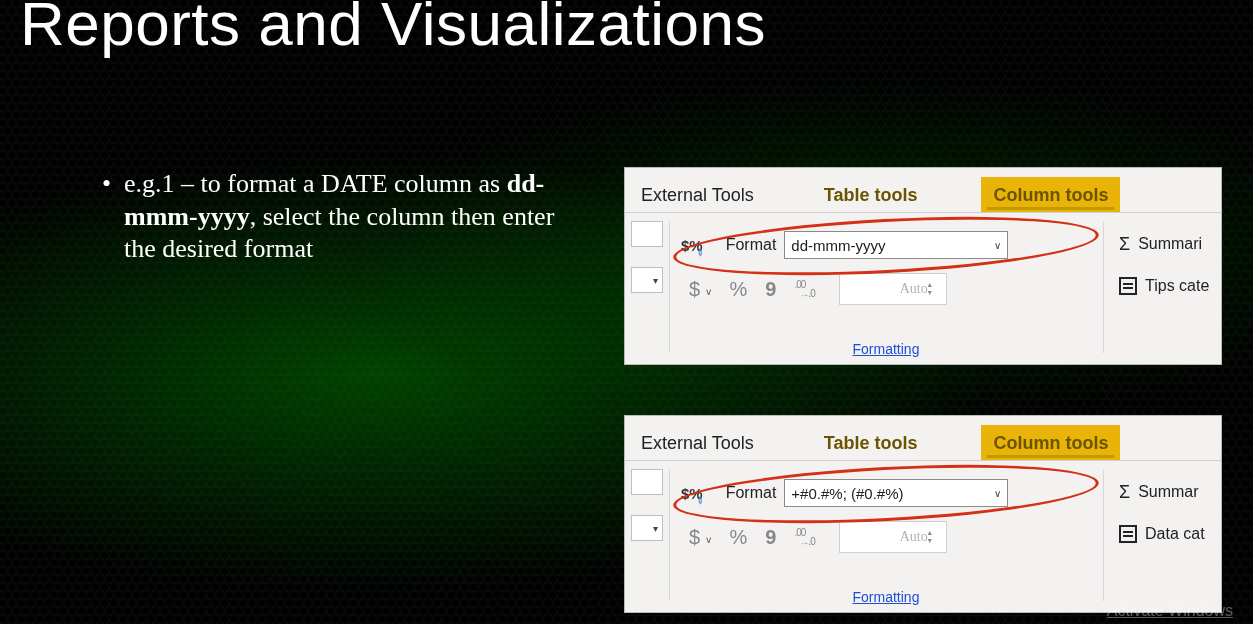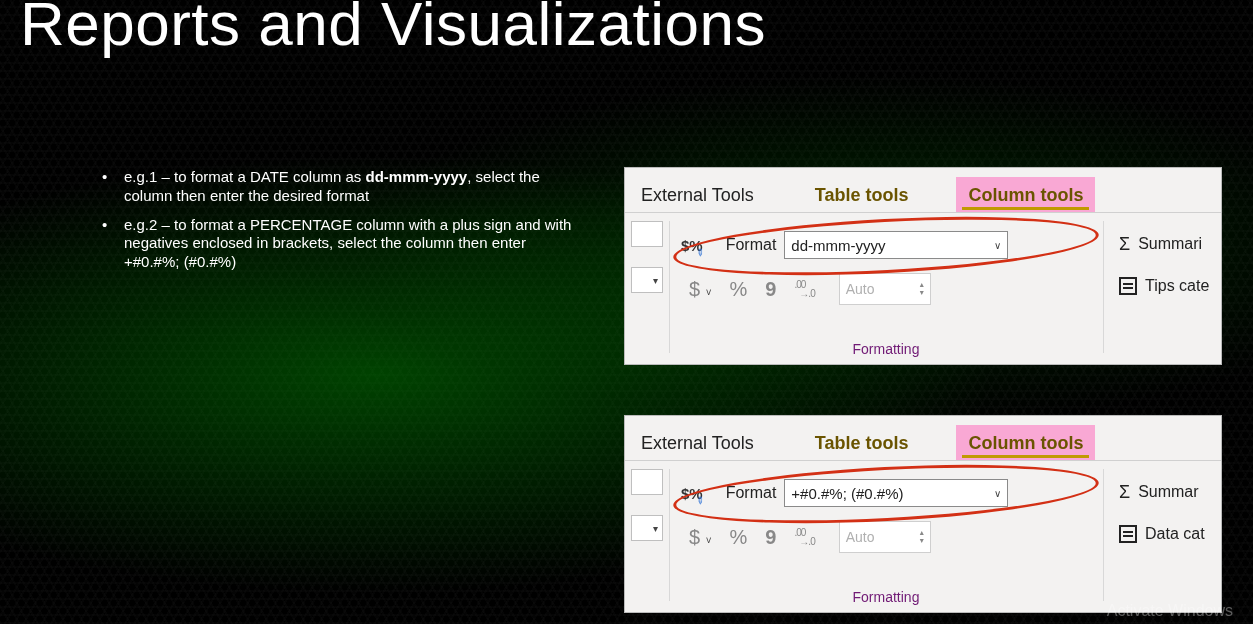--- a/index.html
+++ b/index.html
@@ -54,21 +54,22 @@
   .bullet1::before {
     content: "•";
     position: absolute;
     left: 0;
     top: 0;
   }
   .bullet2 {
     position: relative;
     padding-left: 22px;
     margin: 0 0 10px 42px;
-    font-size: 15px;
+    font-size: 26px;
+    font-family: Liberation Serif, serif;
   }
   .bullet2::before {
     content: "•";
     position: absolute;
     left: 0;
     top: 0;
   }
   .bold { font-weight: 600; }
 
   
@@ -87,31 +88,31 @@
   .panel.top { top: 168px; }
   .panel.bottom { top: 416px; }
 
   .tabs {
     display: flex;
     align-items: flex-end;
     height: 44px;
     border-bottom: 1px solid #d0d0d0;
     background: #f3f2f1;
     padding-left: 10px;
-    gap: 42px;
+    gap: 58px;
   }
   .tab {
     padding: 10px 6px 6px 6px;
     font-size: 18px;
     color: #222;
     white-space: nowrap;
   }
-  .tab.bold { font-weight: 600; color: #6a5400; margin-left: 7px; }
+  .tab.bold { font-weight: 600; color: #6a5400; }
   .tab.active {
-    background: #f9a8d4;
+    background: #eab308;
     font-weight: 600;
     color: #6a5400;
     padding: 8px 12px 6px 12px;
     position: relative;
   }
   .tab.active::after {
     content: "";
     position: absolute;
     left: 6px; right: 6px;
     bottom: 2px;
@@ -205,41 +206,43 @@
     color: #888;
     font-size: 20px;
   }
   .auto-box {
     border: 1px solid #cfcfcf;
     background: #fff;
     width: 78px;
     height: 30px;
     display: flex;
     align-items: center;
-    justify-content: space-between;
-    padding: 0 6px;
+    justify-content: flex-end;
+    padding: 0 14px;
     color: #b0b0b0;
     font-size: 14px;
+    font-family: Liberation Serif, serif;
   }
   .spin {
     display: flex;
     flex-direction: column;
     font-size: 8px;
     line-height: 8px;
     color: #888;
   }
 
   .group-label {
     position: absolute;
     left: 44px;
     right: calc(596px - 478px);
     bottom: 6px;
     text-align: center;
     font-size: 14px;
-    color: #701a75;
+    color: #1d4ed8;
+    text-decoration: underline;
   }
 
   .right-col {
     position: absolute;
     left: 494px;
     top: 16px;
     font-size: 16px;
     color: #222;
   }
   .right-col .line {
@@ -277,38 +280,38 @@
   }
   .red-ellipse.e1 { left: 48px; top: 6px; width: 420px; height: 48px; }
 
   .watermark {
     position: absolute;
     right: 20px;
     bottom: 4px;
     color: rgba(255,255,255,0.35);
     font-size: 16px;
     font-weight: 300;
+    text-decoration: underline;
   }
 </style>
 </head>
 <body>
 
 <div class="bg"></div>
 
 <div class="slide">
 
   <h1 class="title">
     <span>Reports and Visualizations</span><br>
   </h1>
 
   <div class="body">
     <div class="bullet2">
       <span>e.g.1 – to format a DATE column as </span><span class="bold">dd-mmm-yyyy</span><span>, select the column then enter the desired format</span>
     </div>
-    <div class="bullet2">e.g.2 – to format a PERCENTAGE column with a plus sign and with negatives enclosed in brackets, select the column then enter +#0.#%; (#0.#%)</div>
   </div>
 
   <div class="panel top">
     <div class="tabs">
       <div class="tab">External Tools</div>
       <div class="tab bold">Table tools</div>
       <div class="tab active">Column tools</div>
     </div>
     <div class="ribbon-body">
       <div class="group-sep sep1"></div>

